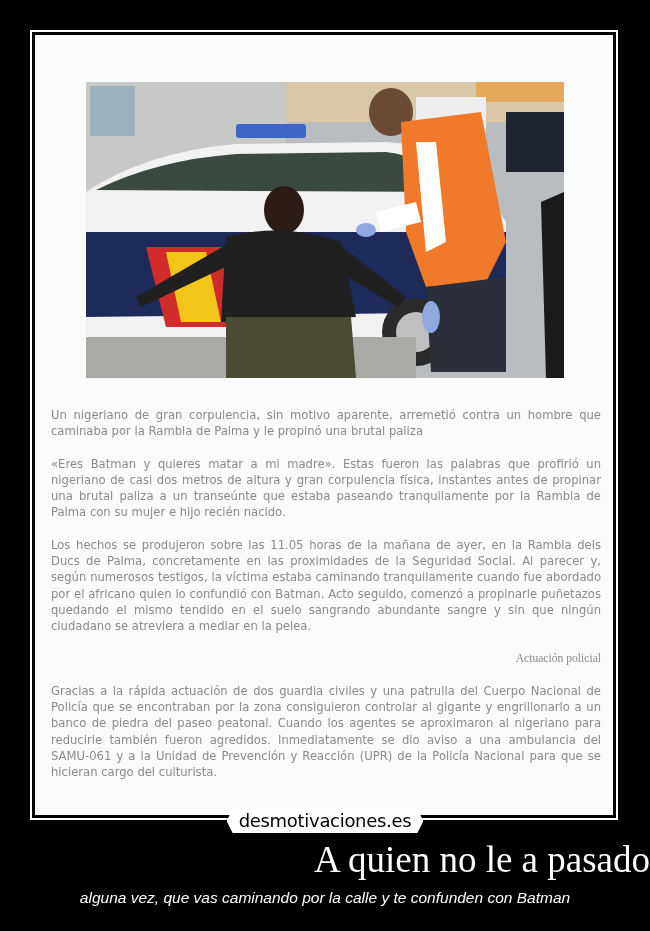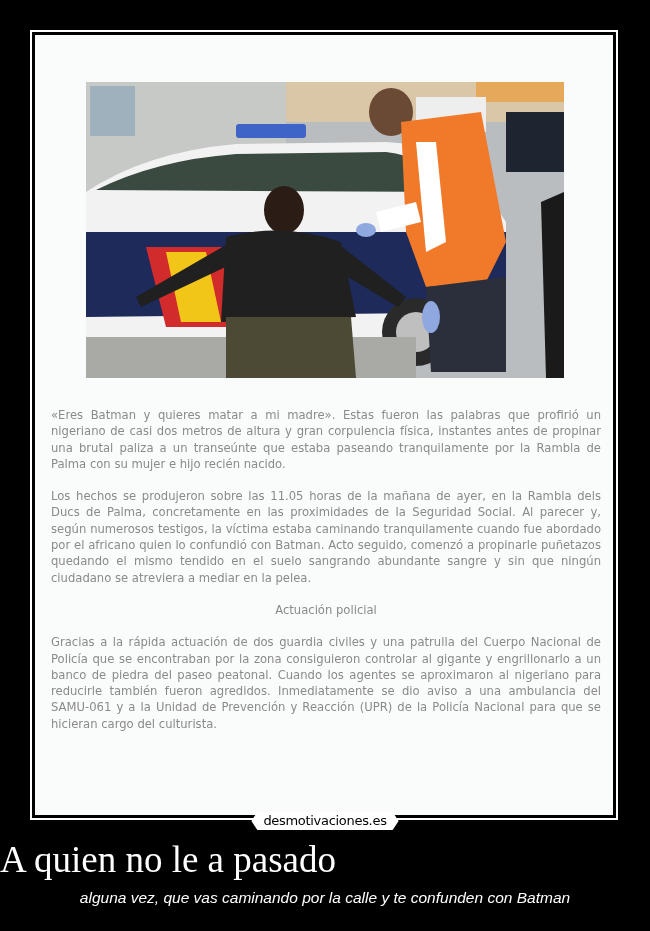--- a/index.html
+++ b/index.html
@@ -24,36 +24,36 @@
       position: absolute; left: 51px; top: 47px; width: 478px; height: 296px;
       overflow: hidden; background: #c9cdd0;
     }
     .photo svg { display: block; }
     .article {
       position: absolute; left: 16px; top: 372px; width: 550px;
       font-family: "DejaVu Sans", sans-serif; font-size: 11.6px; line-height: 16.3px;
       color: #8a8a8a; text-align: justify;
     }
     .article p { margin: 0 0 16px 0; }
-    .article p.sub { margin-bottom: 16px; text-align: center; }
+    .article p.sub { margin-bottom: 16px; text-align: right; font-family: Liberation Serif, serif; }
     .brand {
       position: absolute; left: 0; right: 0; top: 810px; height: 22px;
       display: flex; justify-content: center; align-items: center;
     }
     .brand-line {
       position: absolute; left: 0; right: 0; top: 822px; height: 4px; background: #000;
     }
     .brand-tag {
       position: relative; z-index: 2; background: #fff; color: #000;
-      font-family: "DejaVu Sans", sans-serif; font-size: 13px; letter-spacing: -0.3px;
+      font-family: "DejaVu Sans", sans-serif; font-size: 18px; letter-spacing: -0.3px;
       padding: 1px 12px 2px 12px;
       clip-path: polygon(6px 0, calc(100% - 6px) 0, 100% 50%, calc(100% - 6px) 100%, 6px 100%, 0 50%);
     }
     .title {
-      position: absolute; left: 0; right: 0; top: 838px; text-align: left;
+      position: absolute; left: 0; right: 0; top: 838px; text-align: right;
       font-family: "Liberation Serif", "DejaVu Serif", serif; font-size: 37px; color: #fff;
       line-height: 44px;
     }
     .subtitle {
       position: absolute; left: 0; right: 0; top: 889px; text-align: center;
       font-family: "Liberation Sans", "DejaVu Sans", sans-serif; font-size: 15.5px; color: #fff; font-style: italic;
     }
   </style>
 </head>
 <body>
@@ -95,20 +95,21 @@
         <path d="M290 130 L330 120 L335 140 L295 150 Z" fill="#ffffff"></path>
         <ellipse cx="280" cy="148" rx="10" ry="7" fill="#8fa8e0"></ellipse>
         <path d="M340 205 L420 195 L420 290 L345 290 Z" fill="#2b2e3b"></path>
         <ellipse cx="345" cy="235" rx="9" ry="16" fill="#8fa8e0"></ellipse>
 
         <path d="M455 120 L478 110 L478 296 L460 296 Z" fill="#1a1a1a"></path>
       </svg>
     </div>
 
     <div class="article">
+      <p>Un nigeriano de gran corpulencia, sin motivo aparente, arremetió contra un hombre que caminaba por la Rambla de Palma y le propinó una brutal paliza</p>
       <p>«Eres Batman y quieres matar a mi madre». Estas fueron las palabras que profirió un nigeriano de casi dos metros de altura y gran corpulencia física, instantes antes de propinar una brutal paliza a un transeúnte que estaba paseando tranquilamente por la Rambla de Palma con su mujer e hijo recién nacido.</p>
       <p>Los hechos se produjeron sobre las 11.05 horas de la mañana de ayer, en la Rambla dels Ducs de Palma, concretamente en las proximidades de la Seguridad Social. Al parecer y, según numerosos testigos, la víctima estaba caminando tranquilamente cuando fue abordado por el africano quien lo confundió con Batman. Acto seguido, comenzó a propinarle puñetazos quedando el mismo tendido en el suelo sangrando abundante sangre y sin que ningún ciudadano se atreviera a mediar en la pelea.</p>
       <p class="sub">Actuación policial</p>
       <p>Gracias a la rápida actuación de dos guardia civiles y una patrulla del Cuerpo Nacional de Policía que se encontraban por la zona consiguieron controlar al gigante y engrillonarlo a un banco de piedra del paseo peatonal. Cuando los agentes se aproximaron al nigeriano para reducirle también fueron agredidos. Inmediatamente se dio aviso a una ambulancia del SAMU-061 y a la Unidad de Prevención y Reacción (UPR) de la Policía Nacional para que se hicieran cargo del culturista.</p>
     </div>
   </div>
 </div>
 
 <div class="brand-line"></div>
 <div class="brand">

